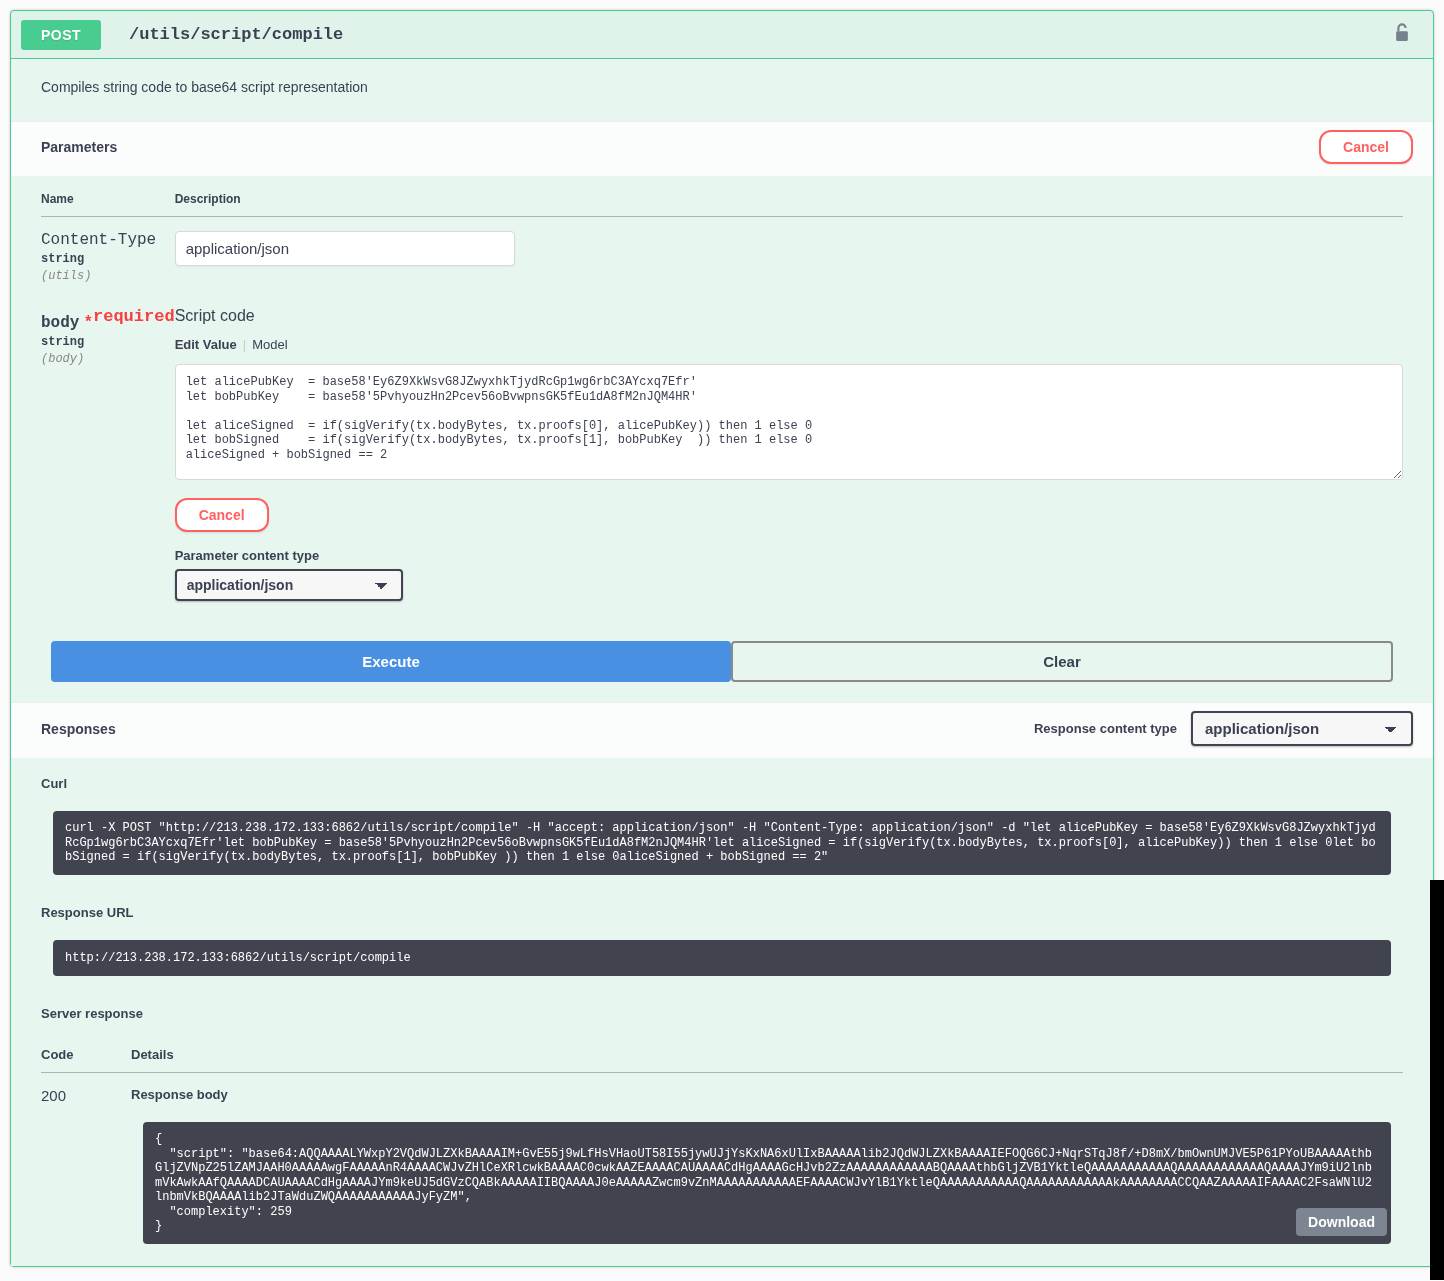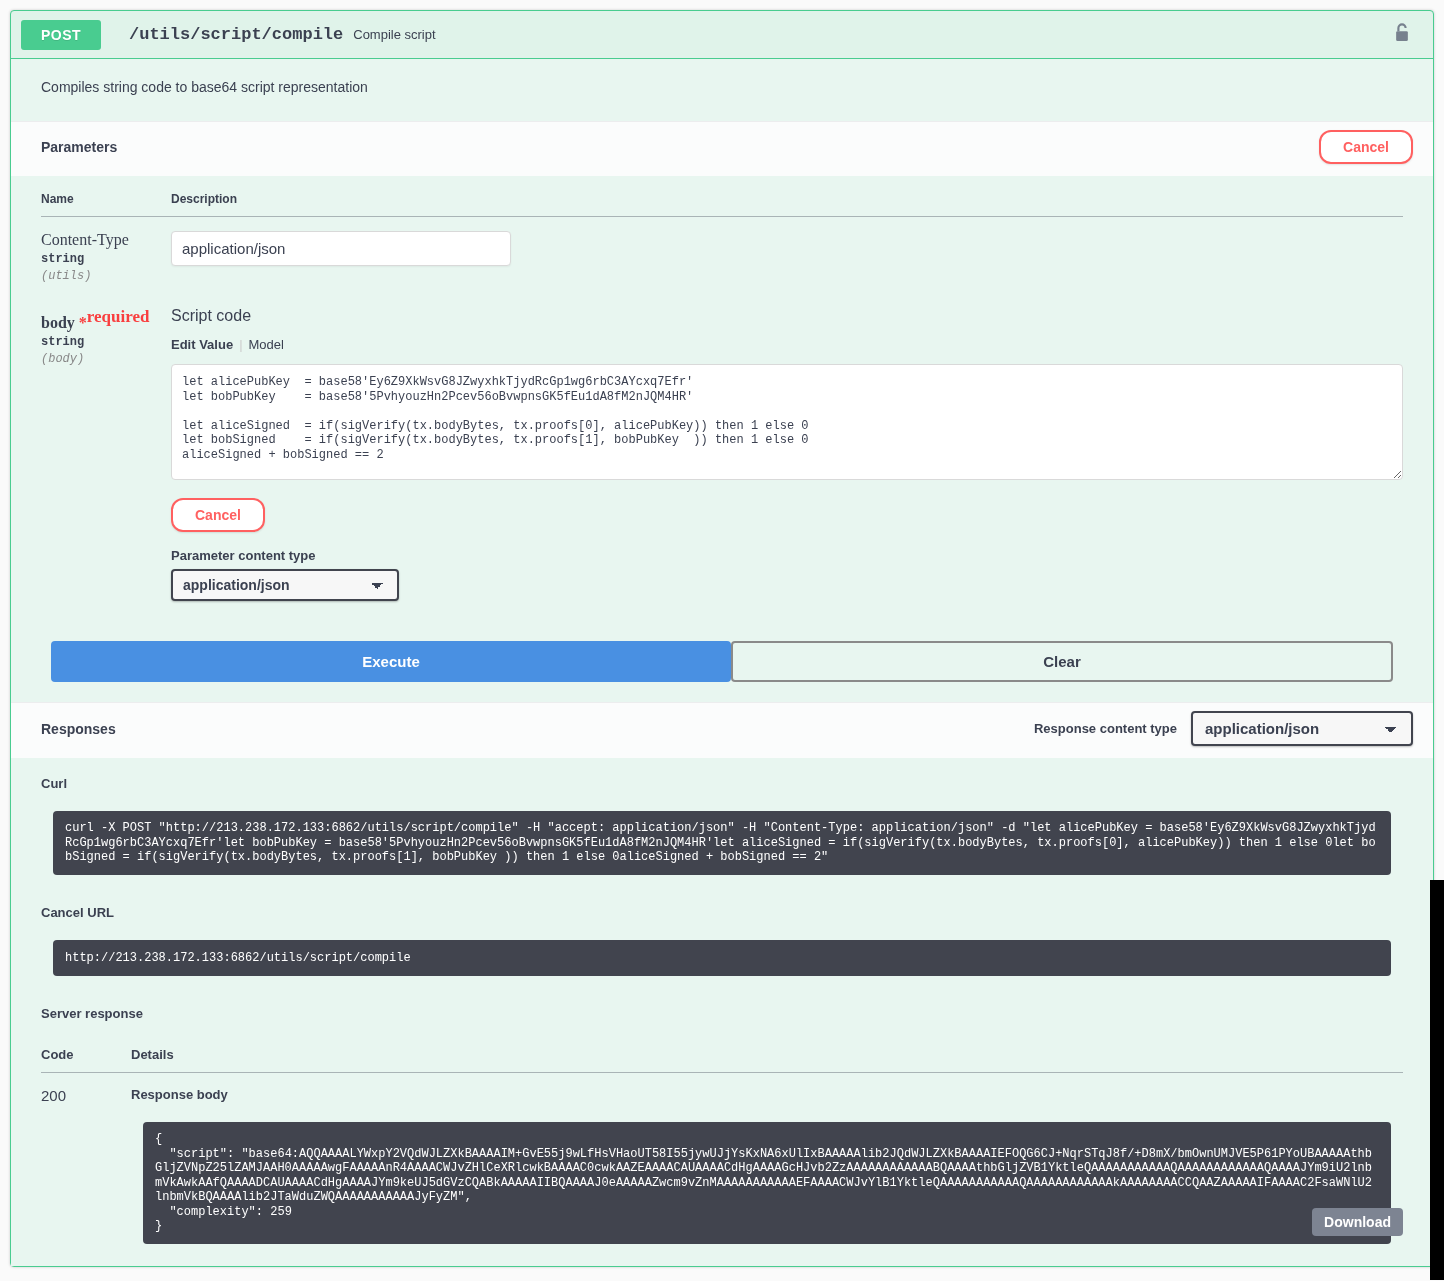--- a/index.html
+++ b/index.html
@@ -132,21 +132,21 @@
     font-weight: bold;
     color: #3b4151;
     padding: 16px 0 10px 0;
     border-bottom: 1px solid rgba(59,65,81,.2);
   }
   table.params th.col-name { width: 130px; }
   table.params td { vertical-align: top; padding: 14px 0 10px 0; }
   td.col-name { width: 130px; padding-right: 0; }
   .param-name {
     font-size: 16px;
-    font-family: Liberation Serif, serif;
+    font-family: Liberation Mono, monospace;
     color: #3b4151;
   }
   .param-name.req { font-weight: bold; }
   .req-star { color: #f93e3e; font-weight: bold; padding-left: 4px; }
   .req-text { color: #f93e3e; font-size: 17px; font-weight: bold; vertical-align: super; }
   .param-type {
     font-family: "Liberation Mono", monospace;
     font-size: 12px;
     font-weight: bold;
     color: #3b4151;
@@ -276,21 +276,21 @@
     padding: 12px 0 10px 0;
     border-bottom: 1px solid rgba(59,65,81,.2);
   }
   table.responses-table th.code-col, table.responses-table td.code-col { width: 90px; }
   table.responses-table td { vertical-align: top; padding: 14px 0 0 0; }
   .code-num { font-size: 15px; color: #3b4151; font-family: "Liberation Sans", sans-serif; }
 
   .resp-body-wrap { position: relative; }
   .btn-download {
     position: absolute;
-    right: 0;
+    right: 16px;
     bottom: 8px;
     background: #7d8492;
     color: #fff;
     font-family: "Liberation Sans", sans-serif;
     font-size: 14px;
     font-weight: bold;
     border: none;
     border-radius: 4px;
     padding: 6px 12px;
     cursor: pointer;
@@ -308,21 +308,20 @@
 </head>
 <body>
 
 <div id="page">
 
   <div class="opblock">
 
     <div class="opblock-summary">
       <span class="http-method">POST</span>
       <span class="op-path">/utils/script/compile</span>
-      <span class="op-desc-inline">Compile script</span>
       <span class="lock-wrap">
         <svg width="18" height="22" viewBox="0 0 20 24">
           <path d="M6 10 V6.5 a4 4 0 0 1 8 0" fill="none" stroke="#77818e" stroke-width="2.4"></path>
           <rect x="3.5" y="10" width="13" height="11" rx="1.5" fill="#77818e"></rect>
         </svg>
       </span>
     </div>
 
     <div class="opblock-body">
 
@@ -397,21 +396,21 @@
             <option>application/json</option>
           </select>
         </div>
       </div>
 
       <div class="responses-body">
 
         <div class="resp-label">Curl</div>
         <pre class="code-block">curl -X POST "http://213.238.172.133:6862/utils/script/compile" -H "accept: application/json" -H "Content-Type: application/json" -d "let alicePubKey = base58'Ey6Z9XkWsvG8JZwyxhkTjydRcGp1wg6rbC3AYcxq7Efr'let bobPubKey = base58'5PvhyouzHn2Pcev56oBvwpnsGK5fEu1dA8fM2nJQM4HR'let aliceSigned = if(sigVerify(tx.bodyBytes, tx.proofs[0], alicePubKey)) then 1 else 0let bobSigned = if(sigVerify(tx.bodyBytes, tx.proofs[1], bobPubKey )) then 1 else 0aliceSigned + bobSigned == 2"</pre>
 
-        <div class="resp-label">Cancel URL</div>
+        <div class="resp-label">Response URL</div>
         <pre class="code-block single">http://213.238.172.133:6862/utils/script/compile</pre>
 
         <div class="resp-label">Server response</div>
 
         <table class="responses-table">
           <thead>
             <tr>
               <th class="code-col">Code</th>
               <th>Details</th>
             </tr>

